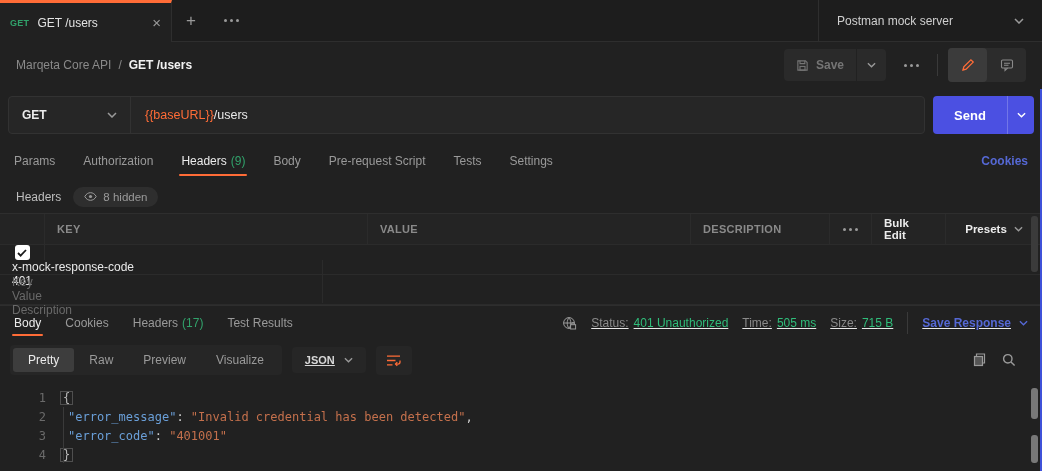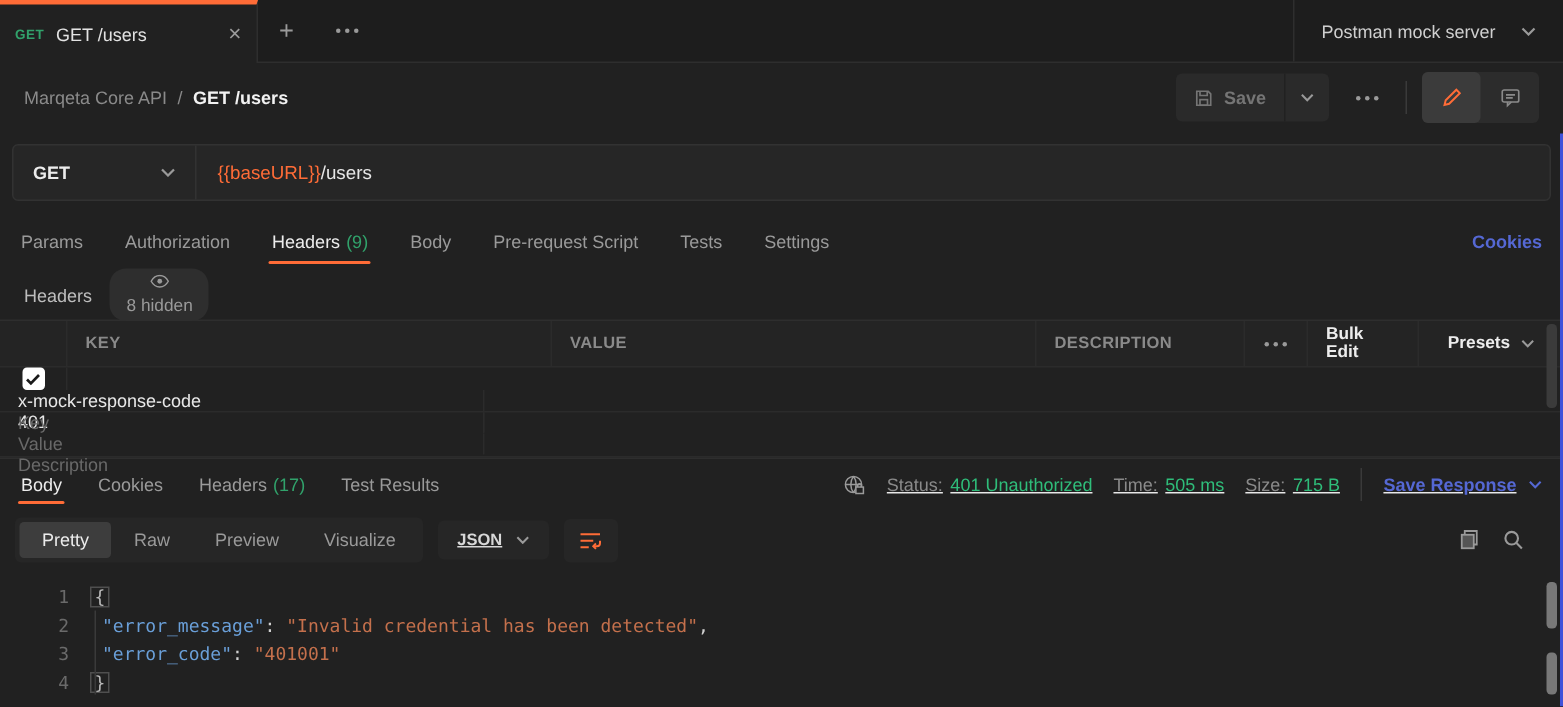--- a/index.html
+++ b/index.html
@@ -15,21 +15,21 @@
   
   .tabbar { height:42px; background:#1d1d1d; border-bottom:1px solid #2e2e2e; display:flex; align-items:stretch; }
   .tab { width:172px; background:#212121; border-top:3px solid #ff6c37; border-right:1px solid #2e2e2e;
          display:flex; align-items:center; gap:8px; padding:0 10px; margin-bottom:-1px; }
   .tab-method { color:#31a26b; font-size:9px; font-weight:bold; letter-spacing:.3px; }
   .tab-title { color:#e3e3e3; font-size:12px; white-space:nowrap; }
   .tab-close { margin-left:auto; color:#9a9a9a; font-size:15px; cursor:pointer; }
   .tabbar-btn { display:flex; align-items:center; justify-content:center; color:#9a9a9a; padding:0 14px; font-size:17px; }
   .dots { display:flex; gap:3px; align-items:center; }
   .dots i { width:3px; height:3px; border-radius:50%; background:#9a9a9a; }
-  .tabbar-right { margin-left:auto; border-left:1px solid #2e2e2e; display:flex; align-items:center; gap:10px; padding:0 18px; width:180px; justify-content:space-between; }
+  .tabbar-right { margin-left:auto; border-left:1px solid #2e2e2e; display:flex; align-items:center; gap:10px; padding:0 18px; width:224px; justify-content:space-between; }
   .env-label { color:#cfcfcf; }
   .muted { color:#9a9a9a; }
 
   
   .crumb-row { height:46px; display:flex; align-items:center; padding:0 16px; }
   .crumb-collection { color:#8a8a8a; }
   .crumb-sep { color:#8a8a8a; margin:0 7px; }
   .crumb-request { color:#f2f2f2; font-weight:bold; }
   .crumb-actions { margin-left:auto; display:flex; align-items:center; gap:10px; }
   .save-group { display:flex; align-items:stretch; background:#2a2a2a; border-radius:4px; overflow:hidden; height:32px; }
@@ -57,21 +57,21 @@
   .rtabs { height:38px; display:flex; align-items:stretch; gap:28px; padding:0 14px; }
   .rtab { display:flex; align-items:center; gap:4px; color:#9a9a9a; position:relative; cursor:pointer; white-space:nowrap; }
   .rtab.active { color:#ececec; }
   .rtab.active::after { content:''; position:absolute; left:-2px; right:-2px; bottom:4px; height:2px; background:#ff6c37; border-radius:1px; }
   .tab-count { color:#31a26b; }
   .cookies-link { margin-left:auto; display:flex; align-items:center; color:#5568d4; font-weight:bold; cursor:pointer; }
 
   
   .hdr-subrow { height:33px; display:flex; align-items:center; gap:12px; padding:0 16px; }
   .hdr-title { color:#bdbdbd; }
-  .pill { display:flex; align-items:center; gap:6px; background:#2e2e2e; border-radius:11px; padding:4px 11px; color:#9a9a9a; font-size:11.5px; cursor:pointer;flex-direction:column; }
+  .pill { display:flex; align-items:center; gap:6px; background:#2e2e2e; border-radius:11px; padding:4px 11px; color:#9a9a9a; font-size:11.5px; cursor:pointer; }
 
   
   .tbl { border-top:1px solid #2e2e2e; }
   .trow { display:flex; align-items:stretch; height:31px; border-bottom:1px solid #2b2b2b; }
   .trow.body-row { height:30px;flex-direction:column; }
   .c { display:flex; align-items:center; padding:0 12px; border-right:1px solid #2b2b2b; }
   .c-check { width:45px; justify-content:center; padding:0; }
   .c-key { width:323px; }
   .c-val { width:323px; }
   .c-desc { flex:1; border-right:none; }
@@ -211,20 +211,32 @@
       <span class="chev">
         <svg width="10" height="6" viewBox="0 0 10 6">
             <path d="M1 1l4 4 4-4" fill="none" stroke="currentColor" stroke-width="1.5"></path>
           </svg>
       </span>
     </div>
     <div class="url-text">
       <span class="url-var">{{baseURL}}</span><span>/users</span>
     </div>
   </div>
+  <div class="send-btn">
+    <div class="send-main">
+      <span>Send</span>
+    </div>
+    <div class="send-chev">
+      <span class="chev">
+        <svg width="9" height="6" viewBox="0 0 10 6">
+            <path d="M1 1l4 4 4-4" fill="none" stroke="currentColor" stroke-width="1.6"></path>
+          </svg>
+      </span>
+    </div>
+  </div>
 </div>
 
 <div class="rtabs">
   <div class="rtab">
       <span>Params</span>
     </div>
   <div class="rtab">
       <span>Authorization</span>
     </div>
   <div class="rtab active">

